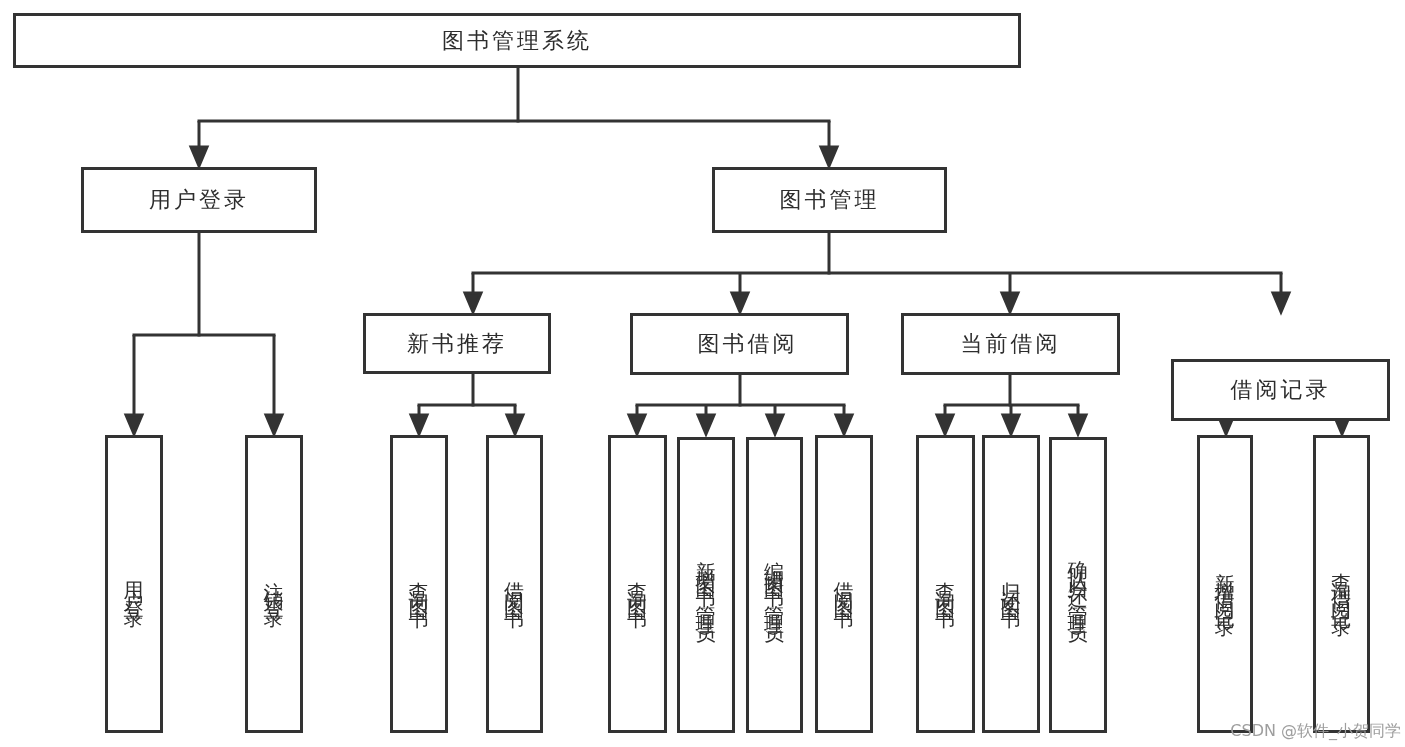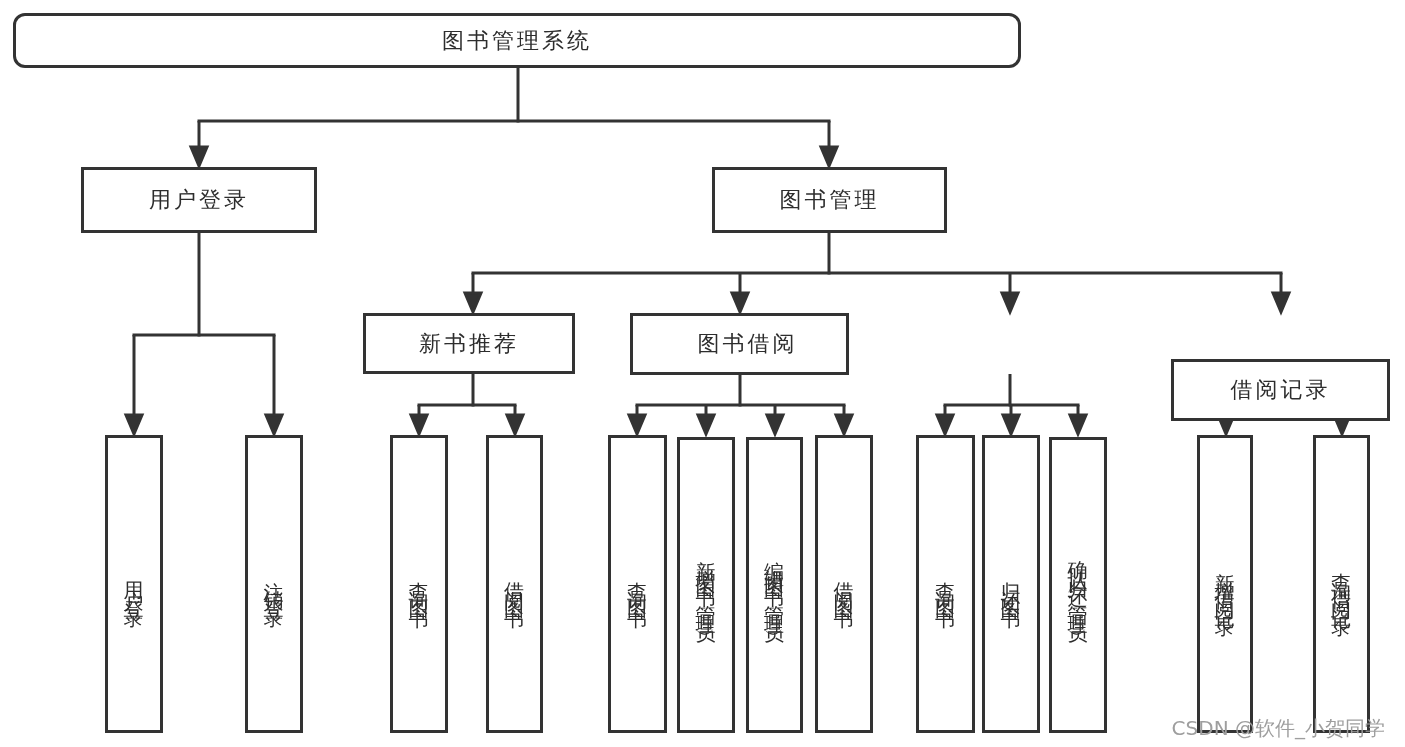--- a/index.html
+++ b/index.html
@@ -40,23 +40,23 @@
   }
   .v-node {
     writing-mode: vertical-rl;
     text-orientation: mixed;
     font-size: 20px;
     letter-spacing: 9px;
     line-height: 1;
   }
   .watermark {
     position: absolute;
-    right: 20px;
+    right: 4px;
     bottom: 5px;
-    font-size: 20px;
+    font-size: 16px;
     color: #9e9e9e;
     z-index: 3;
     white-space: nowrap;
   }
 </style>
 </head>
 <body>
 
 <div class="stage">
 
@@ -115,27 +115,28 @@
     <polygon points="1070,415 1086,415 1078,434"></polygon>
 
     <line x1="1281" y1="374" x2="1281" y2="406.5"></line>
     <line x1="1224.5" y1="405" x2="1343.5" y2="405"></line>
     <line x1="1226" y1="405" x2="1226" y2="417"></line>
     <polygon points="1218,415 1234,415 1226,434"></polygon>
     <line x1="1342" y1="405" x2="1342" y2="417"></line>
     <polygon points="1334,415 1350,415 1342,434"></polygon>
   </svg>
 
-  <div class="node h-node" style="left:13px; top:13px; width:1008px; height:55px;border-radius:12px;">图书管理系统</div>
+  <div class="node h-node" style="left:13px; top:13px; width:1008px; height:55px;">图书管理系统</div>
 
   <div class="node h-node" style="left:81px; top:167px; width:236px; height:66px;">用户登录</div>
   <div class="node h-node" style="left:712px; top:167px; width:235px; height:66px;text-align:center;">图书管理</div>
 
-  <div class="node h-node" style="left:363px; top:313px; width:212px; height:61px;">新书推荐</div>
+  <div class="node h-node" style="left:363px; top:313px; width:188px; height:61px;">新书推荐</div>
   <div class="node h-node" style="left:630px; top:313px; width:219px; height:62px;padding-left:16px;">图书借阅</div>
+  <div class="node h-node" style="left:901px; top:313px; width:219px; height:62px;">当前借阅</div>
   <div class="node h-node" style="left:1171px; top:313px; width:219px; height:62px;margin-top:46px;">借阅记录</div>
 
   <div class="node v-node" style="left:105px; top:435px; width:58px; height:298px;">用户登录</div>
   <div class="node v-node" style="left:245px; top:435px; width:58px; height:298px;">注销登录</div>
 
   <div class="node v-node" style="left:390px; top:435px; width:58px; height:298px;">查询图书</div>
   <div class="node v-node" style="left:486px; top:435px; width:57px; height:298px;">借阅图书</div>
 
   <div class="node v-node" style="left:608px; top:435px; width:59px; height:298px;">查询图书</div>
   <div class="node v-node" style="left:677px; top:437px; width:58px; height:296px;">新增图书（管理员）</div>

